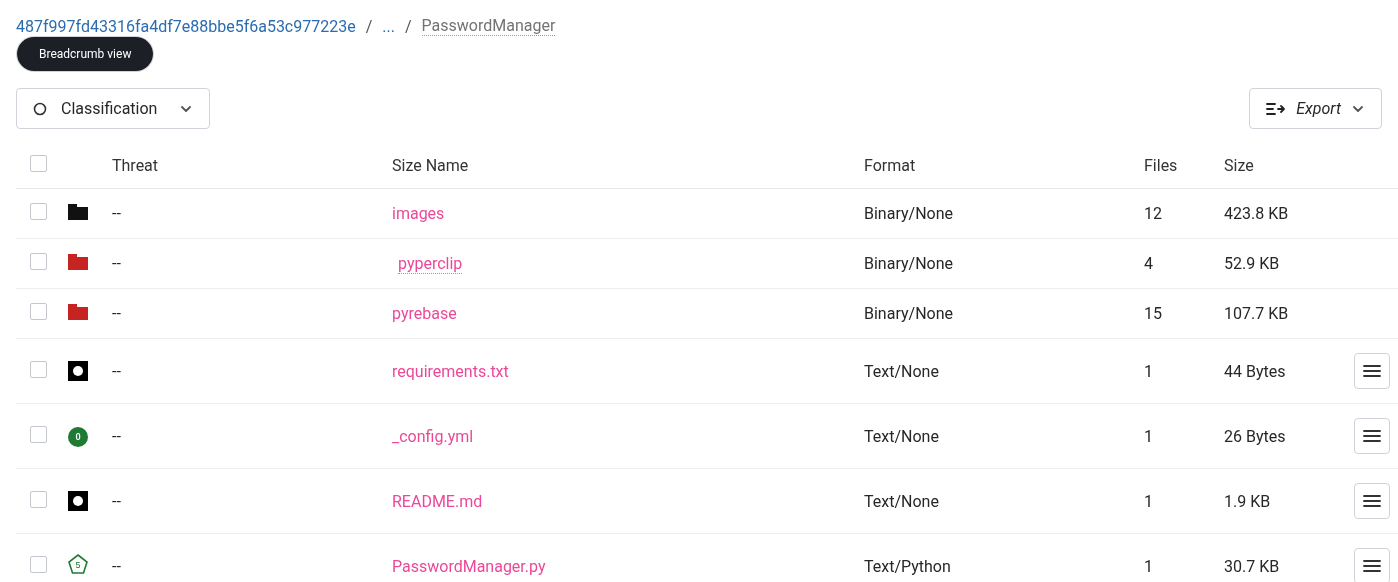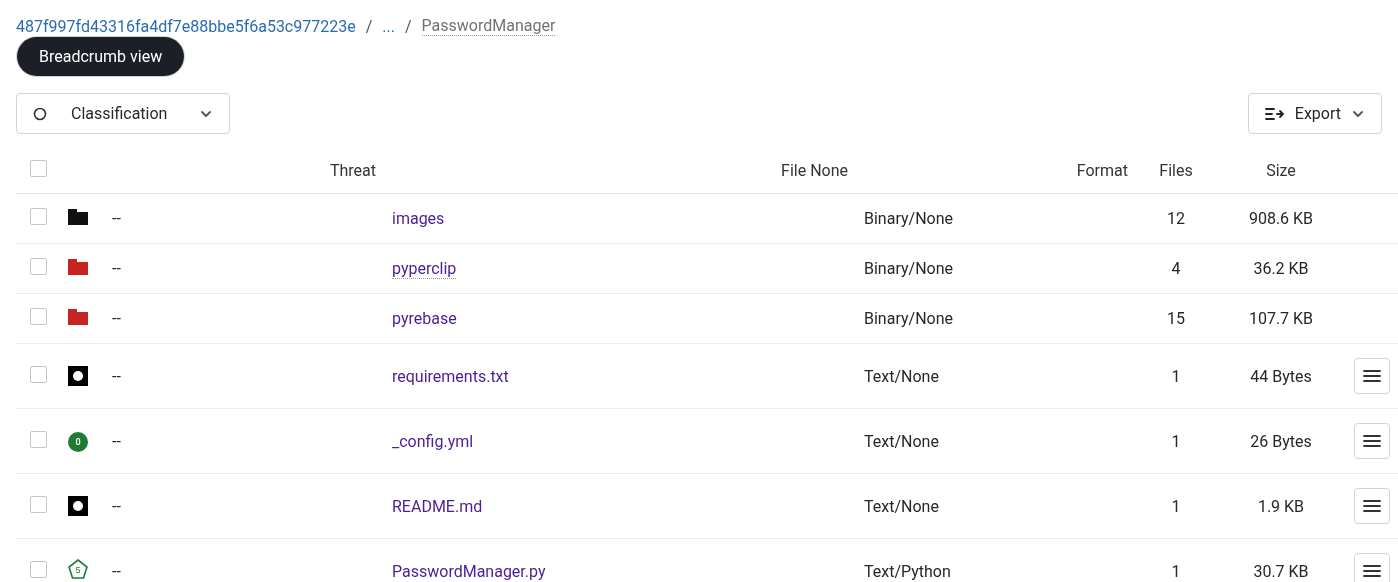--- a/index.html
+++ b/index.html
@@ -32,97 +32,98 @@
   cursor: pointer;
 }
 .view-toggle {
   display: flex;
   border: 1px solid #d0d3d9;
   border-radius: 22px;
   overflow: hidden;
 }
 .view-toggle .pill {
   padding: 10px 22px;
-  font-size: 16px;
+  font-size: 12px;
   cursor: pointer;
   background: #fff;
   color: #333;
 }
 .view-toggle .pill.active {
   background: #1d1f26;
   color: #fff;
 }
 .controls-row {
   display: flex;
   justify-content: space-between;
   align-items: center;
   padding: 6px 16px 14px 16px;
 }
 .dropdown-btn {
   display: flex;
   align-items: center;
-  gap: 24px;
+  gap: 14px;
   border: 1px solid #d0d3d9;
   border-radius: 4px;
   padding: 10px 16px;
   font-size: 16px;
   cursor: pointer;
   background: #fff;
 }
 .dropdown-btn .chev-wrap { margin-left: 8px; }
 .export-btn {
   display: flex;
   align-items: center;
   gap: 10px;
   border: 1px solid #d0d3d9;
   border-radius: 4px;
   padding: 10px 16px;
   font-size: 16px;
   cursor: pointer;
   background: #fff;
+  font-style: italic;
 }
 table {
   width: calc(100% - 16px);
   border-collapse: collapse;
   margin-left: 16px;
 }
 thead th {
-  text-align: right;
+  text-align: left;
   font-weight: 400;
   font-size: 16px;
   color: #333;
   padding: 12px 8px;
   border-bottom: 1px solid #e4e6eb;
 }
 tbody td {
   padding: 14px 8px;
   border-bottom: 1px solid #eceef1;
   font-size: 16px;
   vertical-align: middle;
 }
-th.right, td.right { text-align: center; }
+th.right, td.right { text-align: left; }
 th.center, td.center { text-align: center; }
 .col-check { width: 44px; }
 .col-icon  { width: 44px; }
 .col-threat{ width: 280px; }
 .col-name  { }
 .col-format{ width: 280px; }
 .col-files { width: 80px; }
 .col-size  { width: 130px; }
 .col-action{ width: 50px; }
 input[type="checkbox"] {
   width: 17px; height: 17px;
   border: 1px solid #c2c6cd;
   appearance: none;
   border-radius: 2px;
   cursor: pointer;
   background: #fff;
 }
-.file-link { color: #4c1d95; }
-.file-link.underlined { border-bottom: 1px dotted #999; cursor: pointer; }
+.file-link { color: #ec4899; }
+.file-link.underlined { border-bottom: 1px dotted #999; cursor: pointer; margin-left: 6px; }
 .action-btn {
   width: 36px; height: 36px;
   border: 1px solid #d0d3d9;
   border-radius: 4px;
   display: inline-flex;
   align-items: center;
   justify-content: center;
   cursor: pointer;
   background: #fff;
 }
@@ -202,46 +203,46 @@
       <col class="col-format">
       <col class="col-files">
     <col class="col-size">
       <col class="col-action">
   </colgroup>
   <thead>
     <tr>
       <th class="center"><input type="checkbox" style=""></th>
       <th></th>
       <th>Threat</th>
-      <th>File None</th>
+      <th>Size Name</th>
       <th>Format</th>
       <th class="right">Files</th>
       <th class="right">Size</th>
       <th></th>
     </tr>
   </thead>
   <tbody id="tbody">
       <tr>
         <td class="center"><input type="checkbox" style=""></td>
         <td><span class="ico-folder" style="--c:#111"></span></td>
         <td><span>--</span></td>
         <td><span class="file-link">images</span></td>
         <td><span>Binary/None</span></td>
         <td class="right"><span>12</span></td>
-        <td class="right"><span>908.6 KB</span></td>
+        <td class="right"><span>423.8 KB</span></td>
         <td class="right"></td>
       </tr>
       <tr>
         <td class="center"><input type="checkbox" style=""></td>
         <td><span class="ico-folder" style="--c:#c62323"></span></td>
         <td><span>--</span></td>
         <td><span class="file-link underlined">pyperclip</span></td>
         <td><span>Binary/None</span></td>
         <td class="right"><span>4</span></td>
-        <td class="right"><span>36.2 KB</span></td>
+        <td class="right"><span>52.9 KB</span></td>
         <td class="right"></td>
       </tr>
       <tr>
         <td class="center"><input type="checkbox" style=""></td>
         <td><span class="ico-folder" style="--c:#c62323"></span></td>
         <td><span>--</span></td>
         <td><span class="file-link">pyrebase</span></td>
         <td><span>Binary/None</span></td>
         <td class="right"><span>15</span></td>
         <td class="right"><span>107.7 KB</span></td>

